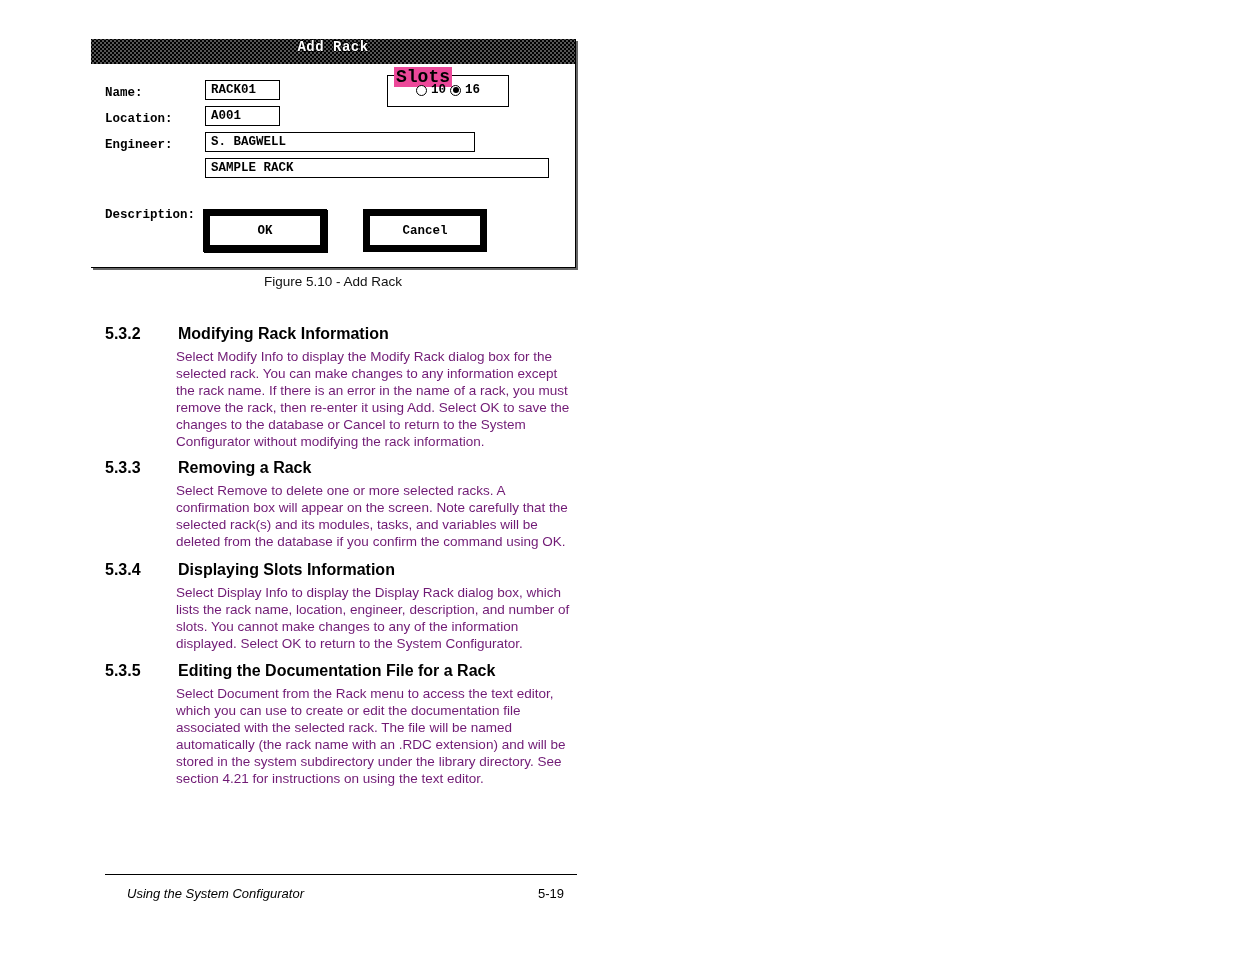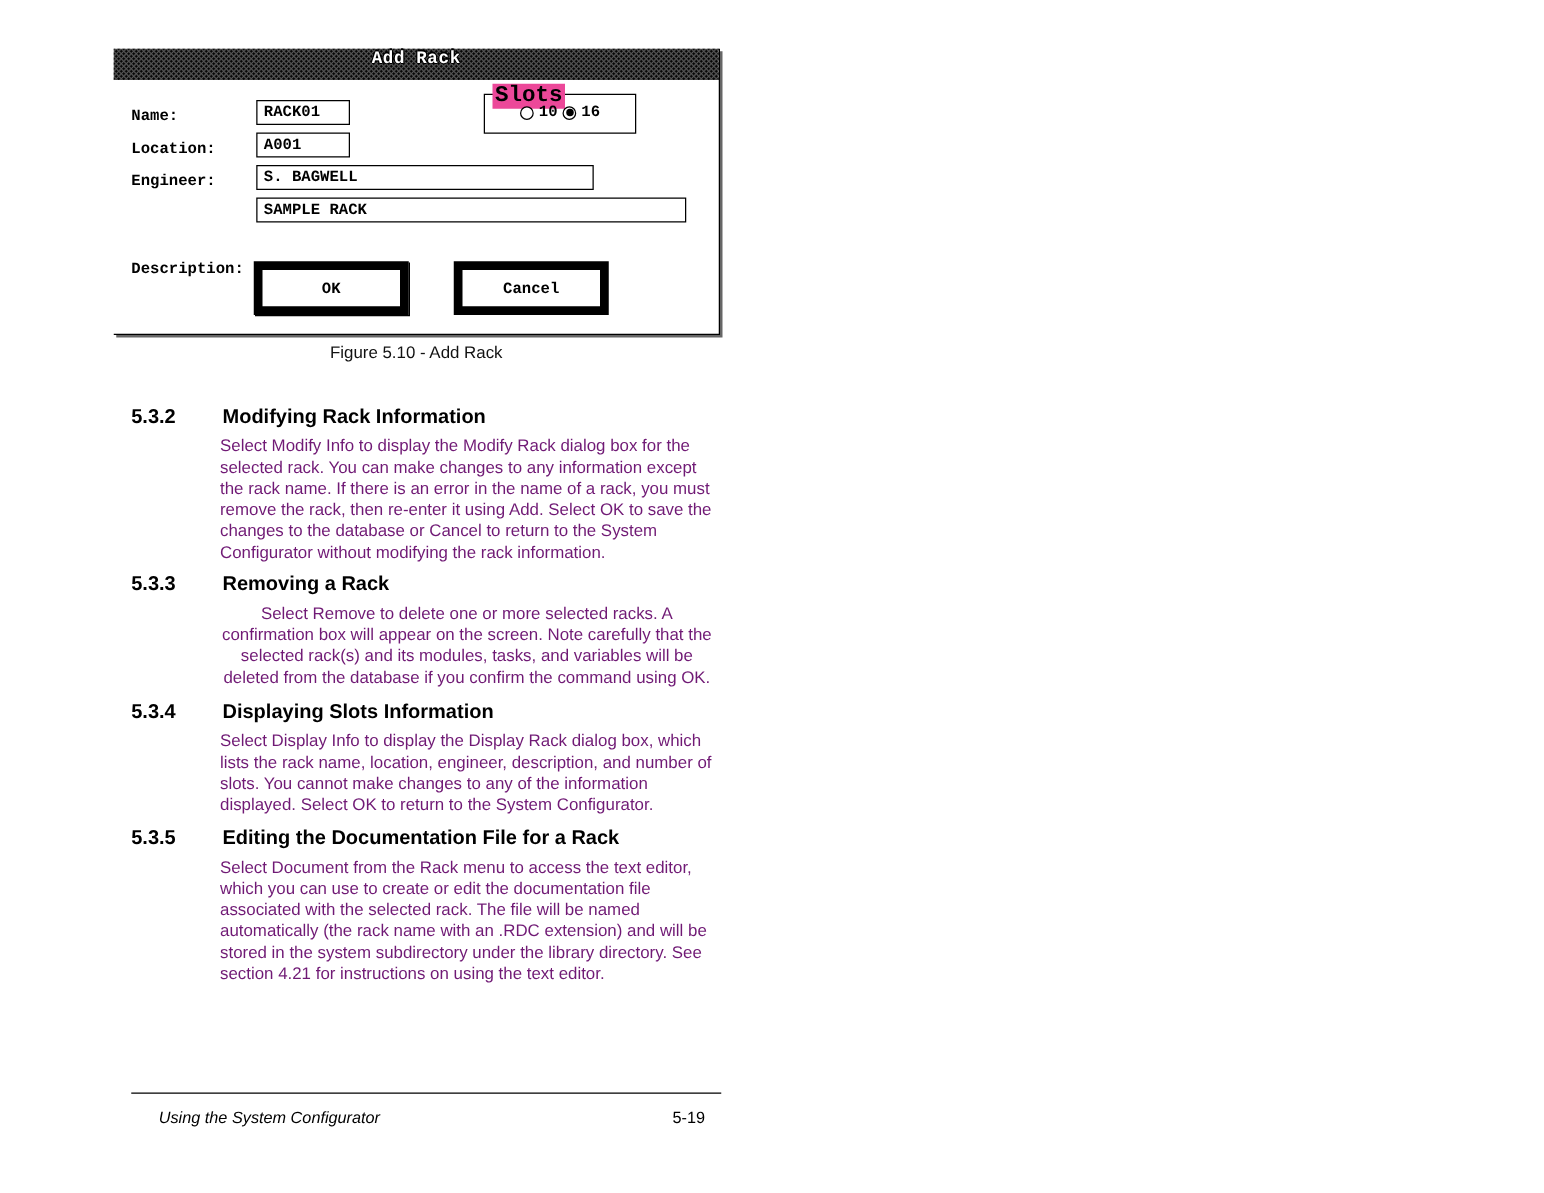--- a/index.html
+++ b/index.html
@@ -243,21 +243,21 @@
   </div>
 
   <div class="caption">Figure 5.10 - Add Rack</div>
 
   <div class="sec-num" style="top:325px;">5.3.2</div>
   <div class="sec-head" style="top:325px;">Modifying Rack Information</div>
   <div class="sec-body" style="top:348px;">Select Modify Info to display the Modify Rack dialog box for the selected rack. You can make changes to any information except the rack name. If there is an error in the name of a rack, you must remove the rack, then re-enter it using Add. Select OK to save the changes to the database or Cancel to return to the System Configurator without modifying the rack information.</div>
 
   <div class="sec-num" style="top:459px;">5.3.3</div>
   <div class="sec-head" style="top:459px;">Removing a Rack</div>
-  <div class="sec-body" style="top:482px;text-align:center;">Select Remove to delete one or more selected racks. A confirmation box will appear on the screen. Note carefully that the selected rack(s) and its modules, tasks, and variables will be deleted from the database if you confirm the command using OK.</div>
+  <div class="sec-body" style="top:482px;">Select Remove to delete one or more selected racks. A confirmation box will appear on the screen. Note carefully that the selected rack(s) and its modules, tasks, and variables will be deleted from the database if you confirm the command using OK.</div>
 
   <div class="sec-num" style="top:561px;">5.3.4</div>
   <div class="sec-head" style="top:561px;">Displaying Slots Information</div>
   <div class="sec-body" style="top:584px;">Select Display Info to display the Display Rack dialog box, which lists the rack name, location, engineer, description, and number of slots. You cannot make changes to any of the information displayed. Select OK to return to the System Configurator.</div>
 
   <div class="sec-num" style="top:662px;">5.3.5</div>
   <div class="sec-head" style="top:662px;">Editing the Documentation File for a Rack</div>
   <div class="sec-body" style="top:685px;">Select Document from the Rack menu to access the text editor, which you can use to create or edit the documentation file associated with the selected rack. The file will be named automatically (the rack name with an .RDC extension) and will be stored in the system subdirectory under the library directory. See section 4.21 for instructions on using the text editor.</div>
 
   <div class="foot-rule"></div>

